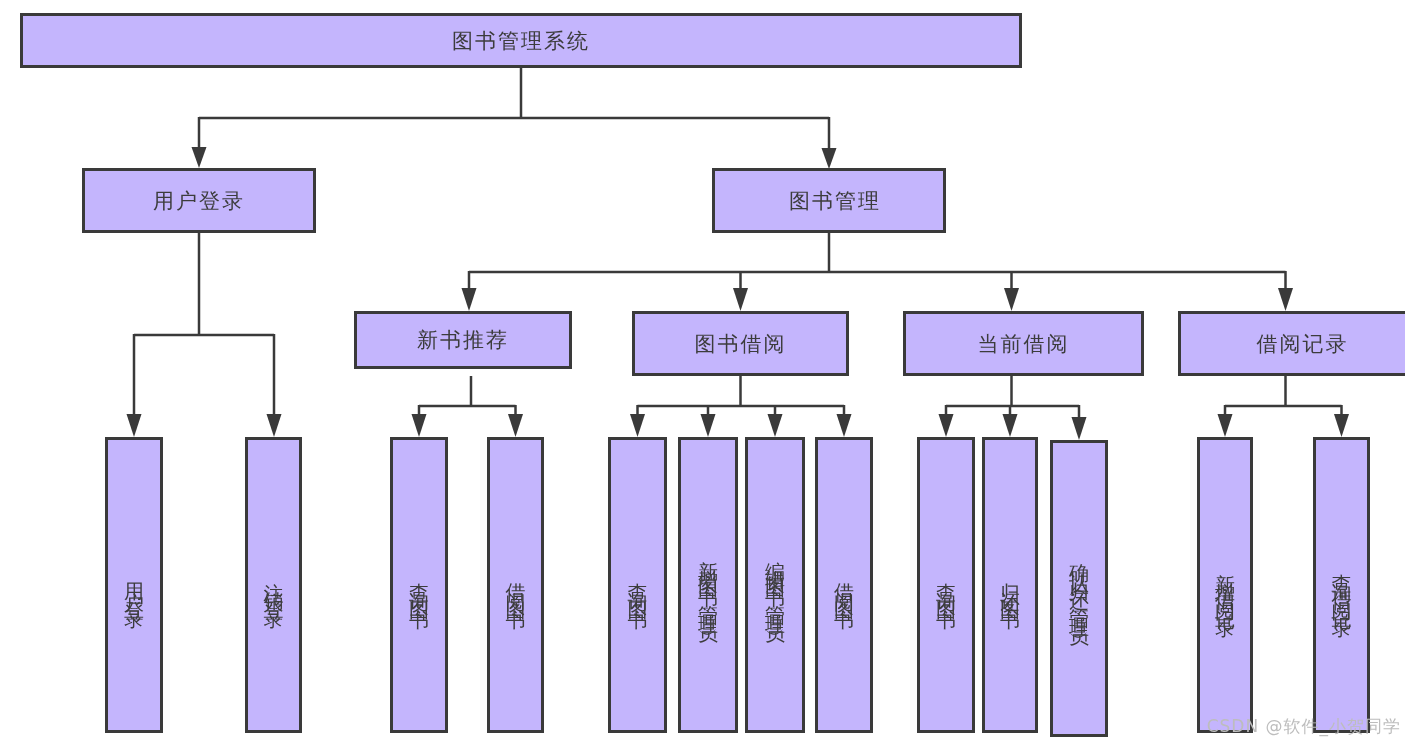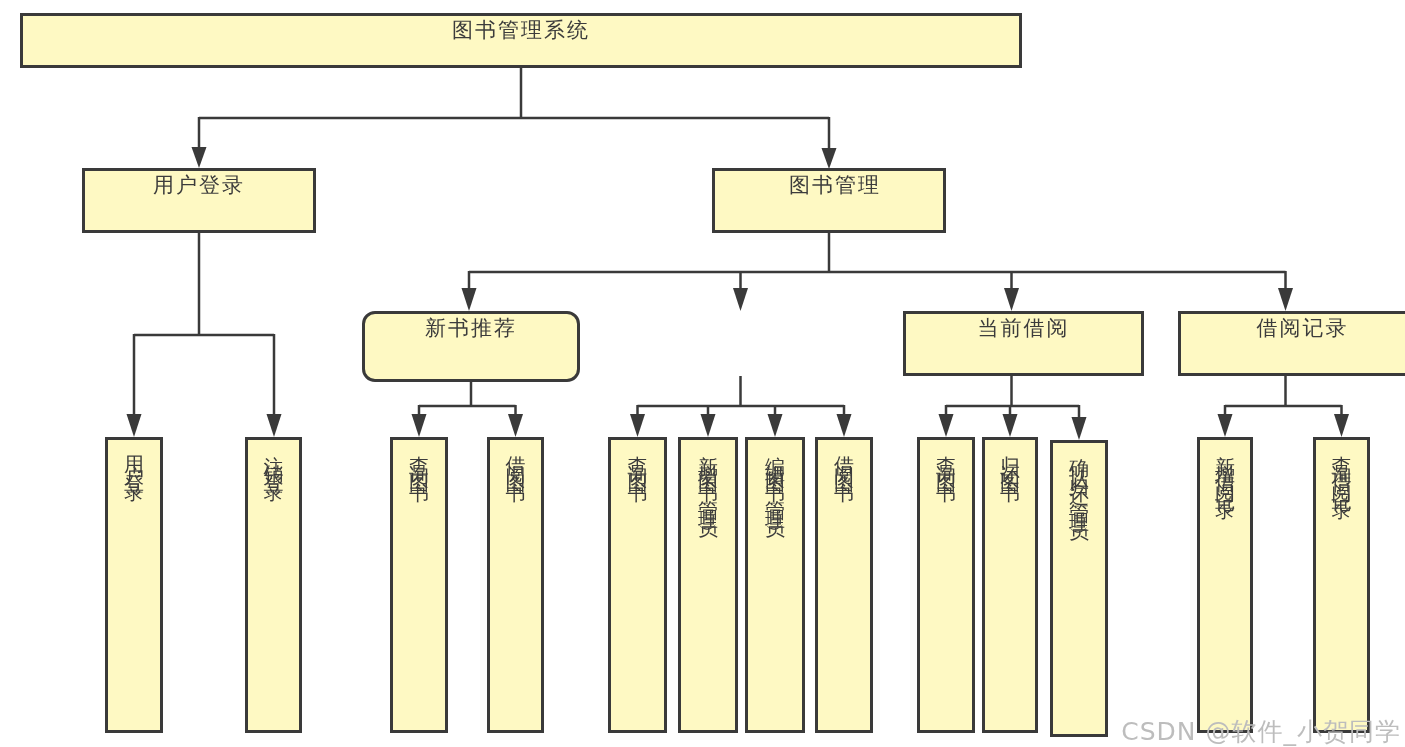--- a/index.html
+++ b/index.html
@@ -1,25 +1,25 @@
 <!DOCTYPE html>
 <html style="--line: #3a3a3a; --text: #3c3c3c; --watermark: #bdbdbd; --background: #ffffff;"><head>
 <meta charset="utf-8">
 <style>
   html,body{margin:0;padding:0;background:#fff;}
   body{font-family:"DejaVu Sans","Liberation Sans",sans-serif;color:var(--text,#3c3c3c);}
   .canvas{position:relative;width:1405px;height:747px;background:var(--background,#fff);overflow:hidden;}
   svg.wires{position:absolute;left:0;top:0;width:1405px;height:747px;}
   svg.wires line{stroke:var(--line,#3a3a3a);stroke-width:2.5;}
   svg.wires polygon{fill:var(--line,#3a3a3a);}
-  .box{position:absolute;box-sizing:border-box;border:3px solid var(--line,#3a3a3a);background:#fef9c3;
-       display:flex;align-items:flex-start;justify-content:center;}
+  .box{position:absolute;box-sizing:border-box;border:3px solid var(--line,#3a3a3a);background:#c4b5fd;
+       display:flex;align-items:center;justify-content:center;}
   .hlabel{font-size:21px;letter-spacing:2px;white-space:nowrap;}
   .vtext{writing-mode:vertical-rl;text-orientation:mixed;font-size:20px;letter-spacing:9px;line-height:1.05;white-space:nowrap;}
-  .watermark{position:absolute;top:715px;right:4px;font-size:25px;letter-spacing:1px;color:var(--watermark,#bdbdbd);white-space:nowrap;}
+  .watermark{position:absolute;top:715px;right:4px;font-size:17px;letter-spacing:1px;color:var(--watermark,#bdbdbd);white-space:nowrap;}
 </style>
 </head>
 <body>
 
 <div class="canvas">
 
   <svg class="wires" viewBox="0 0 1405 747" aria-hidden="true">
 
     <line x1="521" y1="68" x2="521" y2="118"></line>
     <line x1="199" y1="118" x2="829" y2="118"></line>
@@ -85,22 +85,25 @@
     <span class="hlabel">图书管理系统</span>
   </div>
 
   <div class="box" style="left:82px;top:168px;width:234px;height:65px;">
     <span class="hlabel">用户登录</span>
   </div>
   <div class="box" style="left:712px;top:168px;width:234px;height:65px;padding-left:12px;">
     <span class="hlabel">图书管理</span>
   </div>
 
-  <div class="box" style="left:362px;top:311px;width:218px;height:71px;border-radius:13px;">
+  <div class="box" style="left:354px;top:311px;width:218px;height:58px;">
     <span class="hlabel">新书推荐</span>
+  </div>
+  <div class="box" style="left:632px;top:311px;width:217px;height:65px;">
+    <span class="hlabel">图书借阅</span>
   </div>
   <div class="box" style="left:903px;top:311px;width:241px;height:65px;">
     <span class="hlabel">当前借阅</span>
   </div>
   <div class="box" style="left:1178px;top:311px;width:249px;height:65px;">
     <span class="hlabel">借阅记录</span>
   </div>
 
   <div class="box" style="left:105px;top:437px;width:58px;height:296px;">
     <span class="vtext">用户登录</span>

